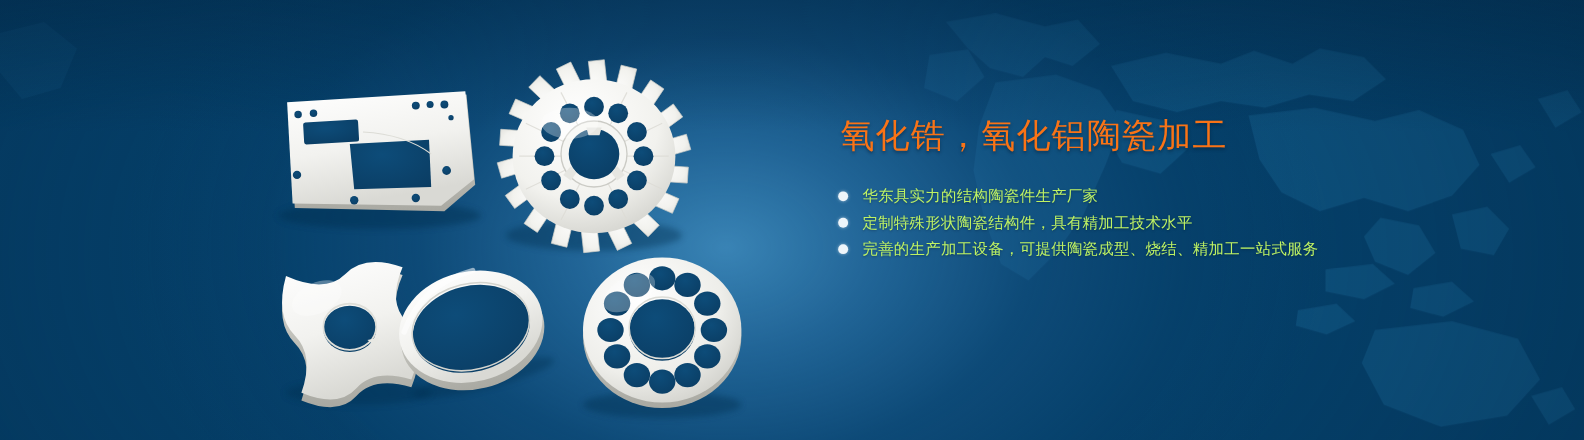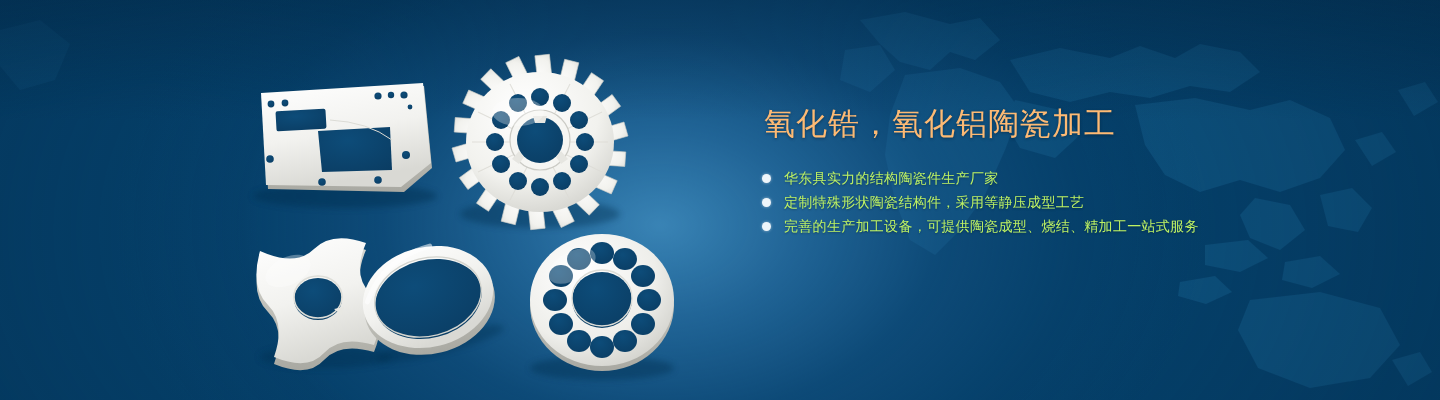--- a/index.html
+++ b/index.html
@@ -66,21 +66,21 @@
   }
 
   
   .copy {
     position: absolute;
     left: 762px;
     top: 104px;
     width: 600px;
   }
   .headline {
-    color: #fdba74;
+    color: #f97316;
     font-size: 31px;
     line-height: 40px;
     letter-spacing: 1px;
     font-weight: 400;
     margin: 0 0 22px 2px;
     text-shadow: 0 1px 3px rgba(0,20,40,0.45);
     white-space: nowrap;
   }
   .bullets {
     list-style: none;
@@ -368,21 +368,21 @@
   <div class="copy">
     <h1 class="headline">氧化锆，氧化铝陶瓷加工</h1>
 
     <ul class="bullets">
       <li class="bullet">
         <span class="dot"></span>
         <span class="bullet-text">华东具实力的结构陶瓷件生产厂家</span>
       </li>
       <li class="bullet">
         <span class="dot"></span>
-        <span class="bullet-text">定制特殊形状陶瓷结构件，采用等静压成型工艺</span>
+        <span class="bullet-text">定制特殊形状陶瓷结构件，具有精加工技术水平</span>
       </li>
       <li class="bullet">
         <span class="dot"></span>
         <span class="bullet-text">完善的生产加工设备，可提供陶瓷成型、烧结、精加工一站式服务</span>
       </li>
     </ul>
   </div>
 
 </div>
 

